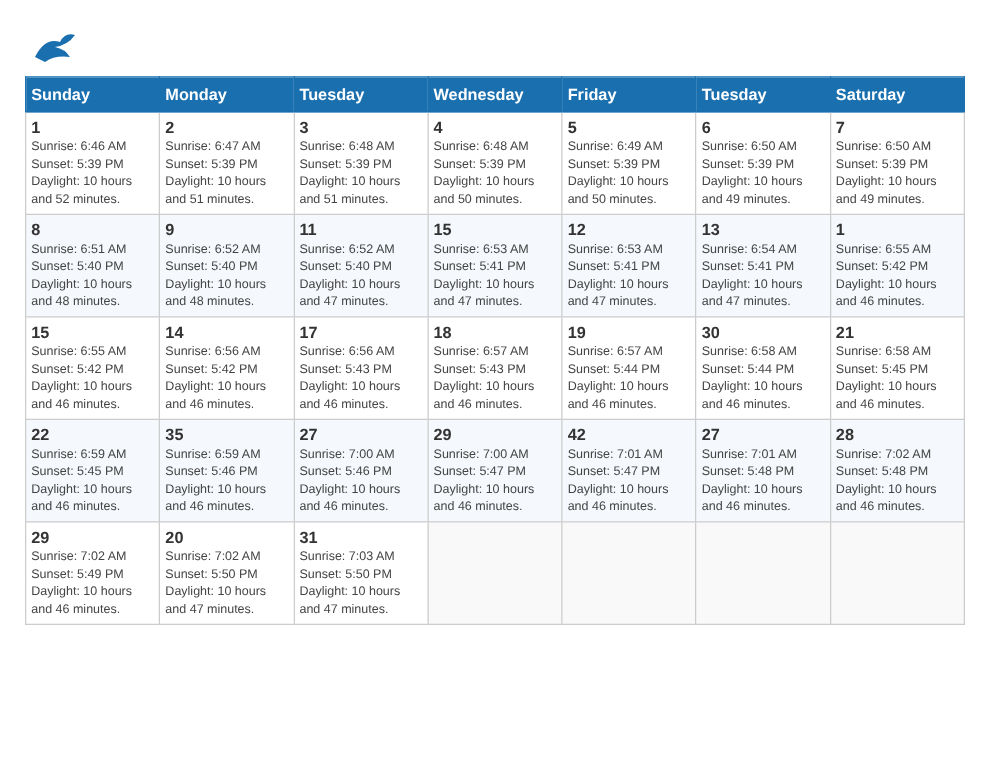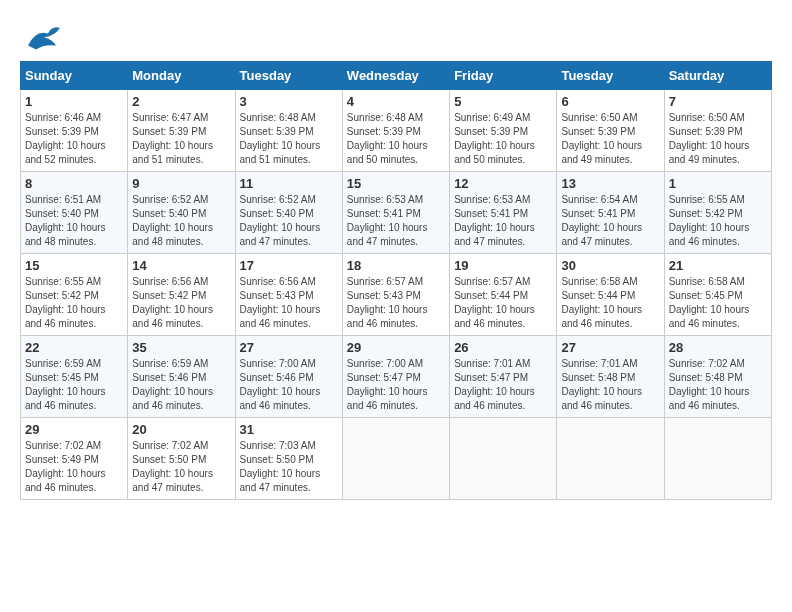--- a/index.html
+++ b/index.html
@@ -346,21 +346,21 @@
         <td>
         <span class="day-number">29</span>
         <div class="day-info">
           Sunrise: 7:00 AM<br>
           Sunset: 5:47 PM<br>
           Daylight: 10 hours<br>
           and 46 minutes.
         </div>
       </td>
         <td>
-        <span class="day-number">26</span>
+        <span class="day-number">42</span>
         <div class="day-info">
           Sunrise: 7:01 AM<br>
           Sunset: 5:47 PM<br>
           Daylight: 10 hours<br>
           and 46 minutes.
         </div>
       </td>
         <td>
         <span class="day-number">27</span>
         <div class="day-info">

